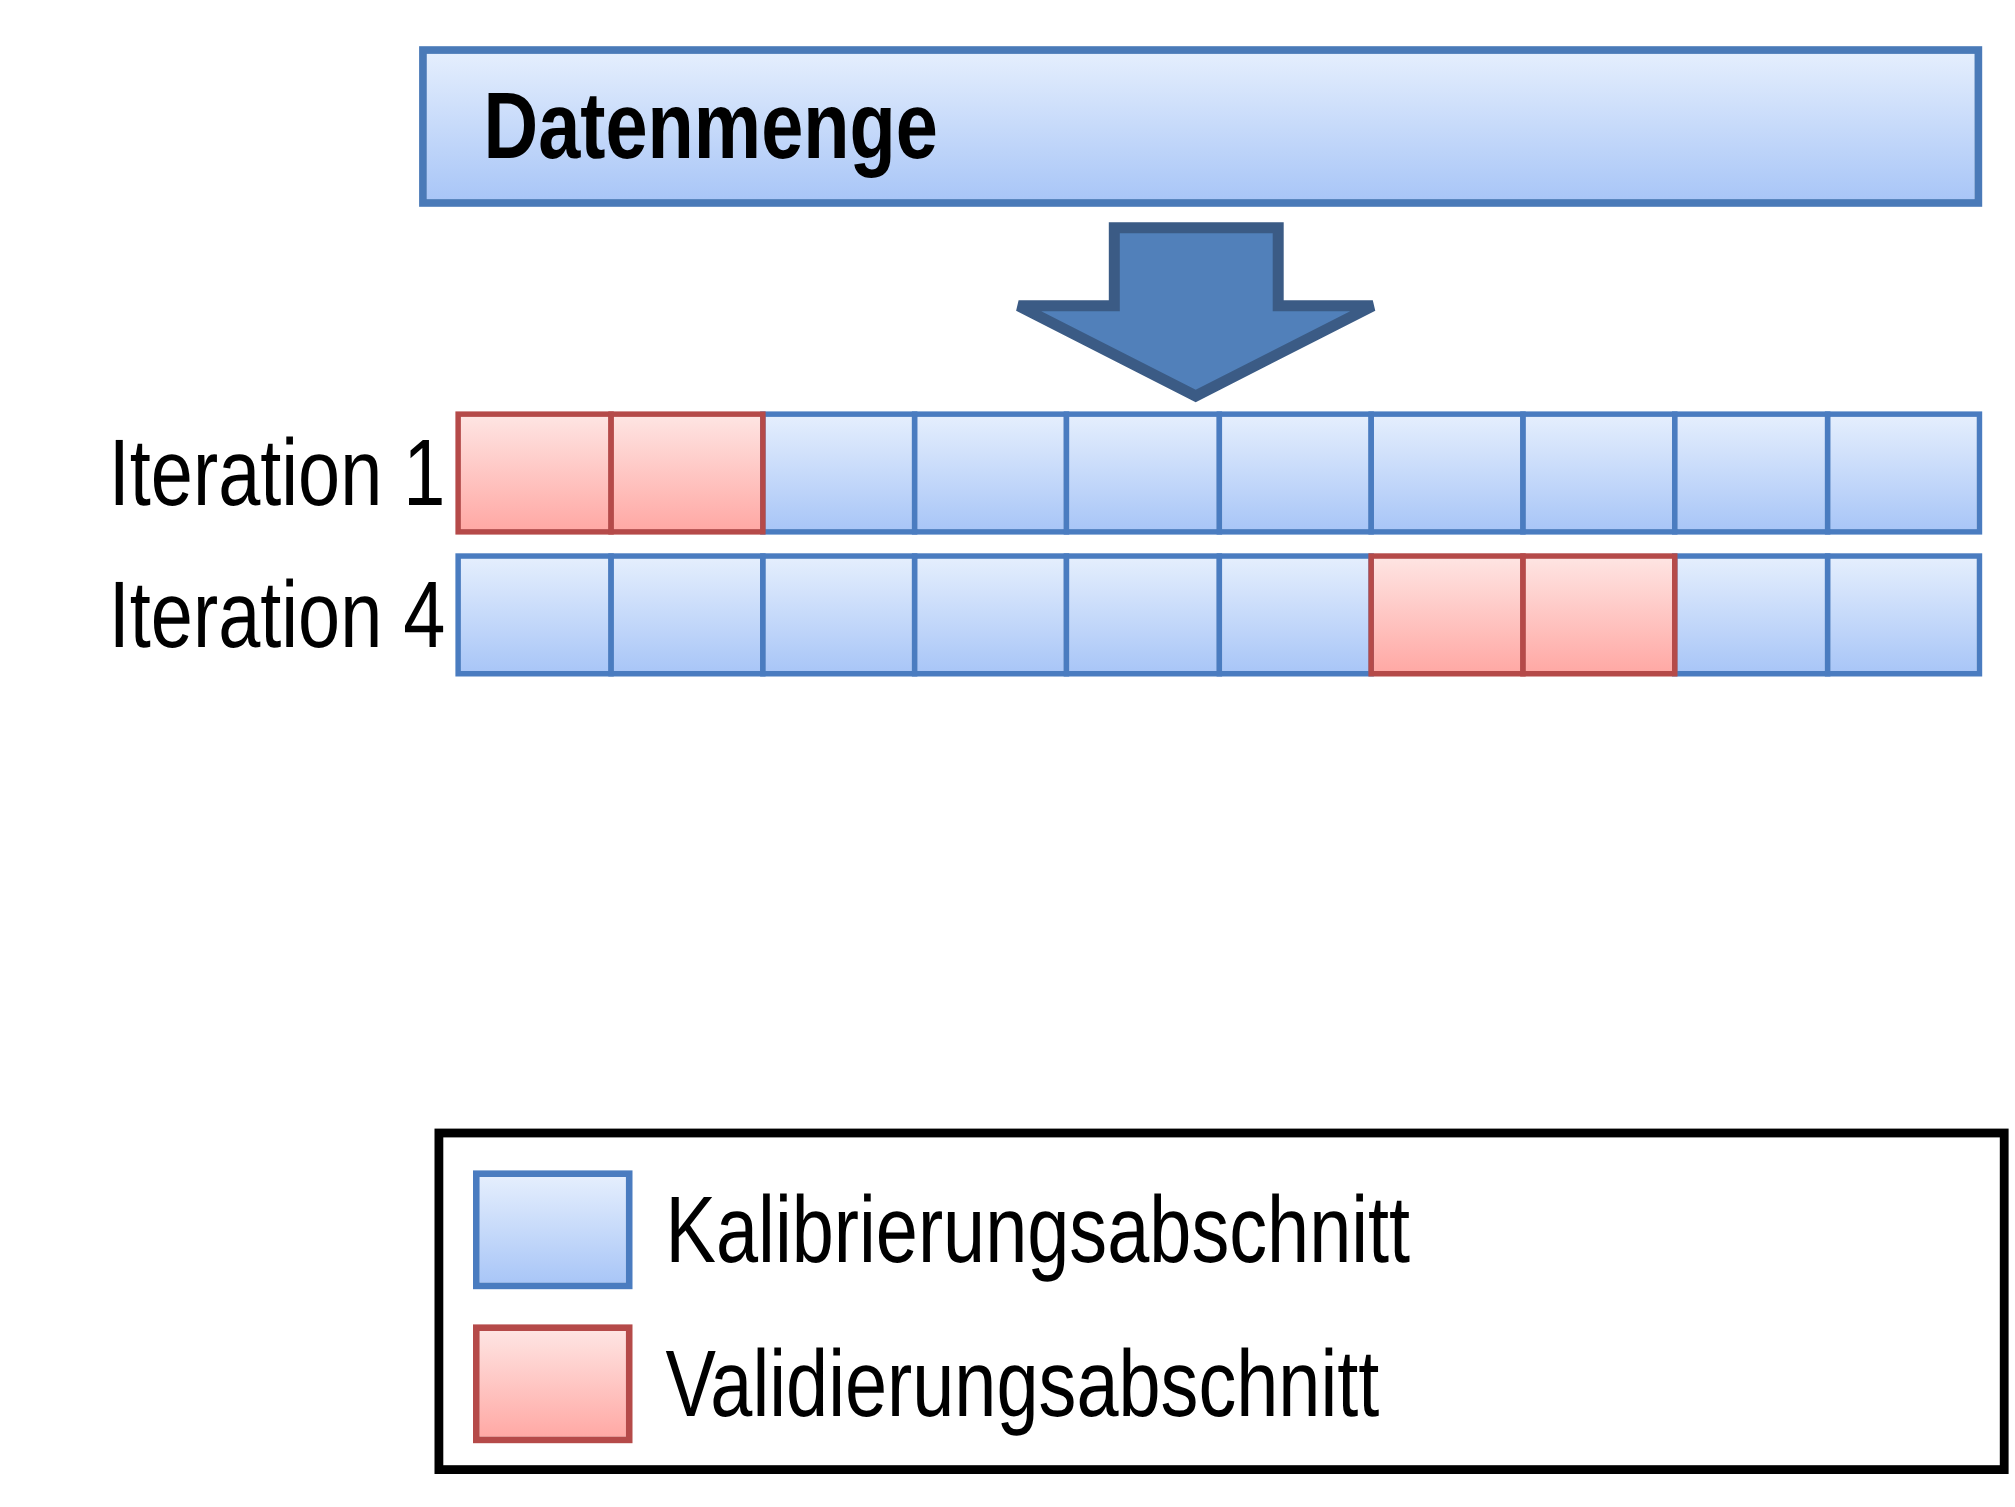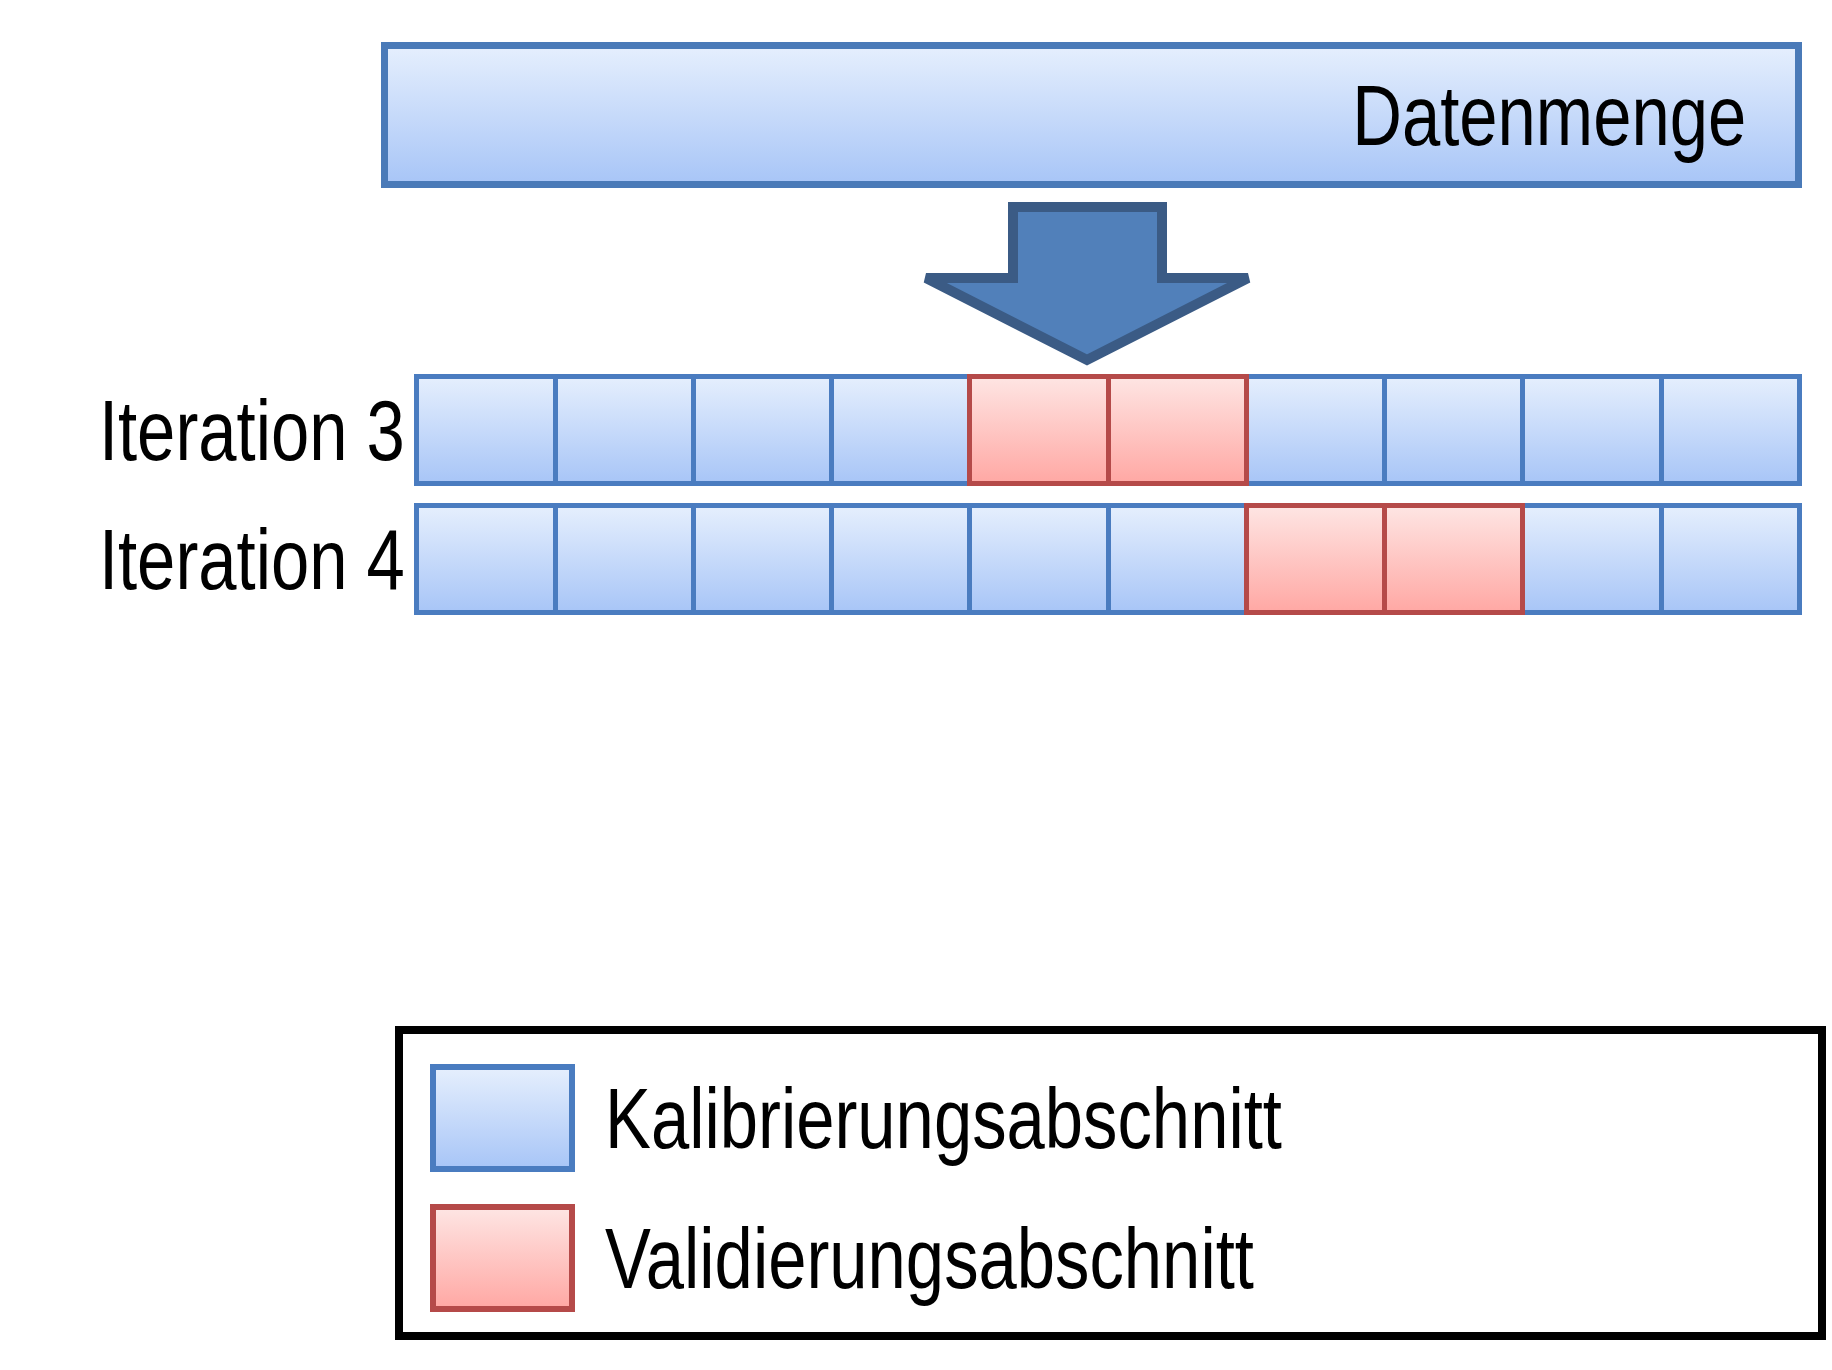--- a/index.html
+++ b/index.html
@@ -14,21 +14,21 @@
   .canvas { position: absolute; inset: 0; }
 
   
   .title-box {
     position: absolute;
     left: 381px; top: 42px;
     width: 1421px; height: 146px;
     box-sizing: border-box;
     border: 7px solid var(--title-border, #4a7ab8);
     background: linear-gradient(to bottom, var(--cal-top, #e9f0fc), var(--cal-bottom, #abc7f5));
-    display: flex; align-items: center; justify-content: flex-end;
+    display: flex; align-items: center; justify-content: flex-start; font-weight: bold;
   }
   .title-text {
     font-size: 86px; line-height: 1;
     transform: scaleX(0.8); transform-origin: 50% 50%;
     white-space: nowrap;
   }
 
   
   .arrow-svg {
     position: absolute;
@@ -123,28 +123,28 @@
   <div class="title-box">
     <span class="title-text">Datenmenge</span>
   </div>
 
   <svg class="arrow-svg" viewBox="0 0 344 172">
     <polygon id="arrow-shape" points="97,11 246,11 246,82 332,82 171,164 10,82 97,82" fill="#5180ba" stroke="#3b5b85" stroke-width="10" stroke-linejoin="miter"></polygon>
   </svg>
 
   <div class="rows" id="rows">
       <div class="iter-row">
-        <div class="iter-label">Iteration 3</div>
+        <div class="iter-label">Iteration 1</div>
         <div class="cells">
+          <div class="cell val"></div>
+          <div class="cell val"></div>
           <div class="cell cal"></div>
           <div class="cell cal"></div>
           <div class="cell cal"></div>
           <div class="cell cal"></div>
-          <div class="cell val"></div>
-          <div class="cell val"></div>
           <div class="cell cal"></div>
           <div class="cell cal"></div>
           <div class="cell cal"></div>
           <div class="cell cal"></div>
         </div>
       </div>
       <div class="iter-row">
         <div class="iter-label">Iteration 4</div>
         <div class="cells">
           <div class="cell cal"></div>

